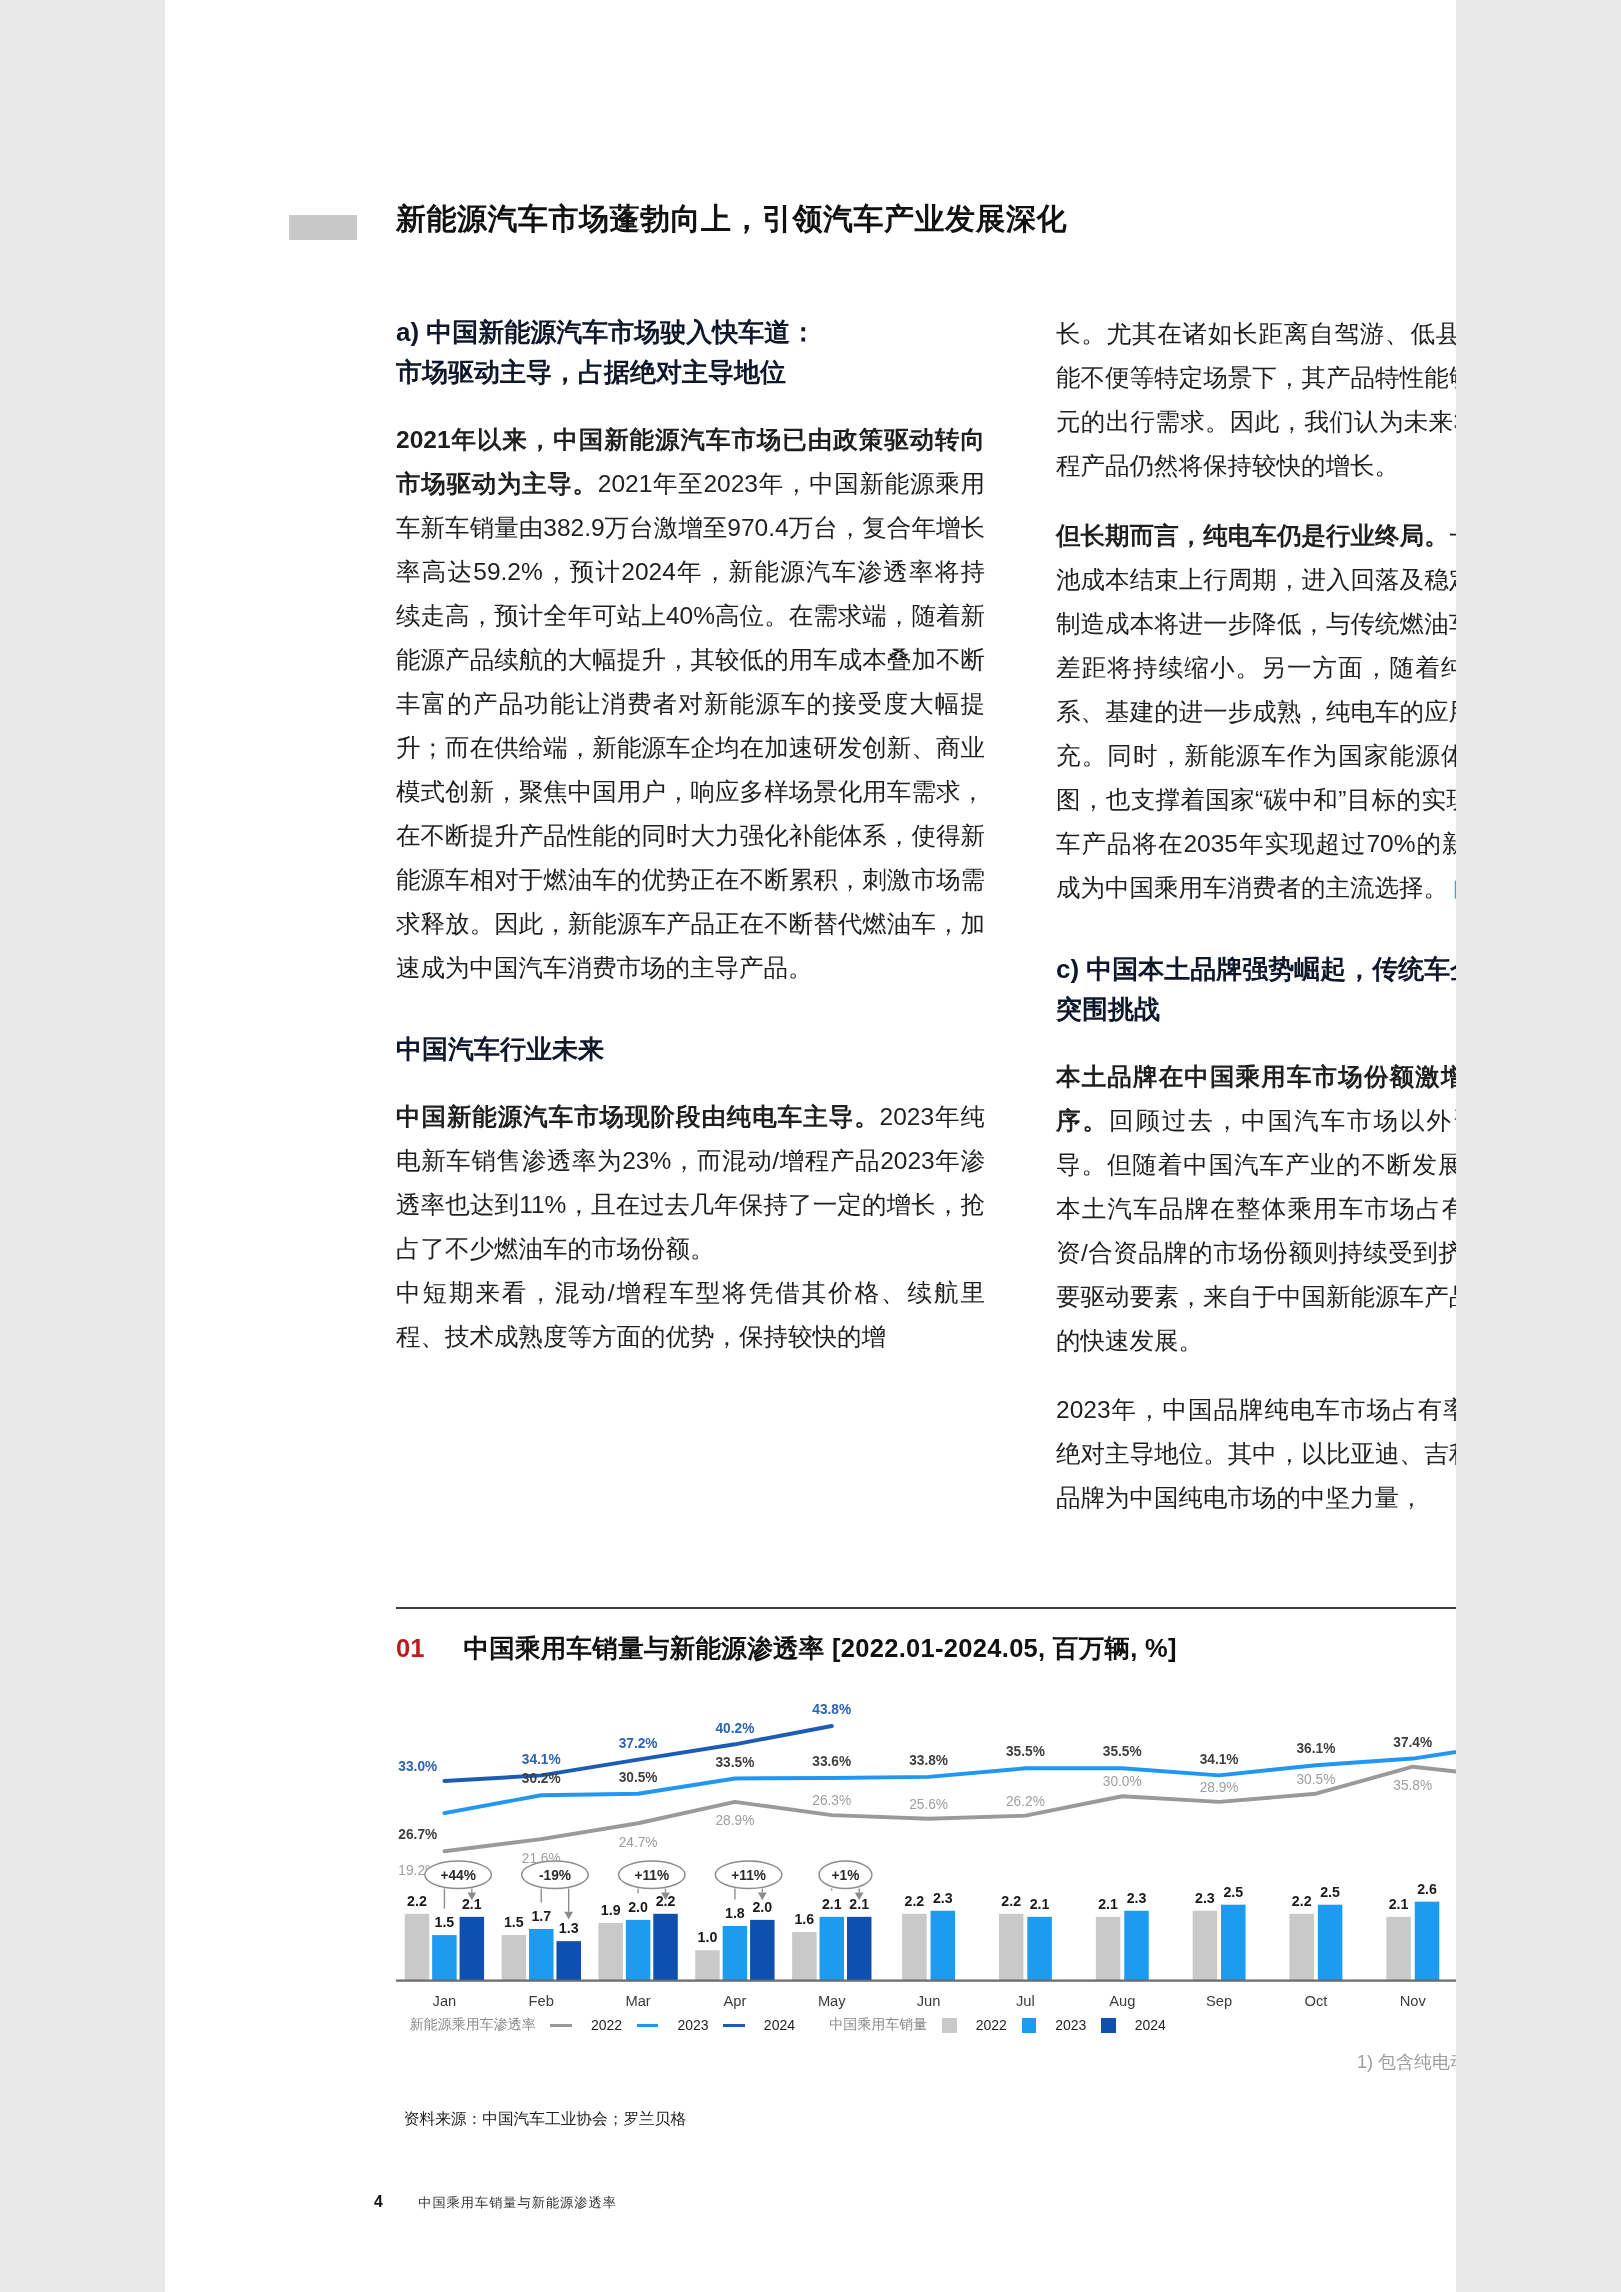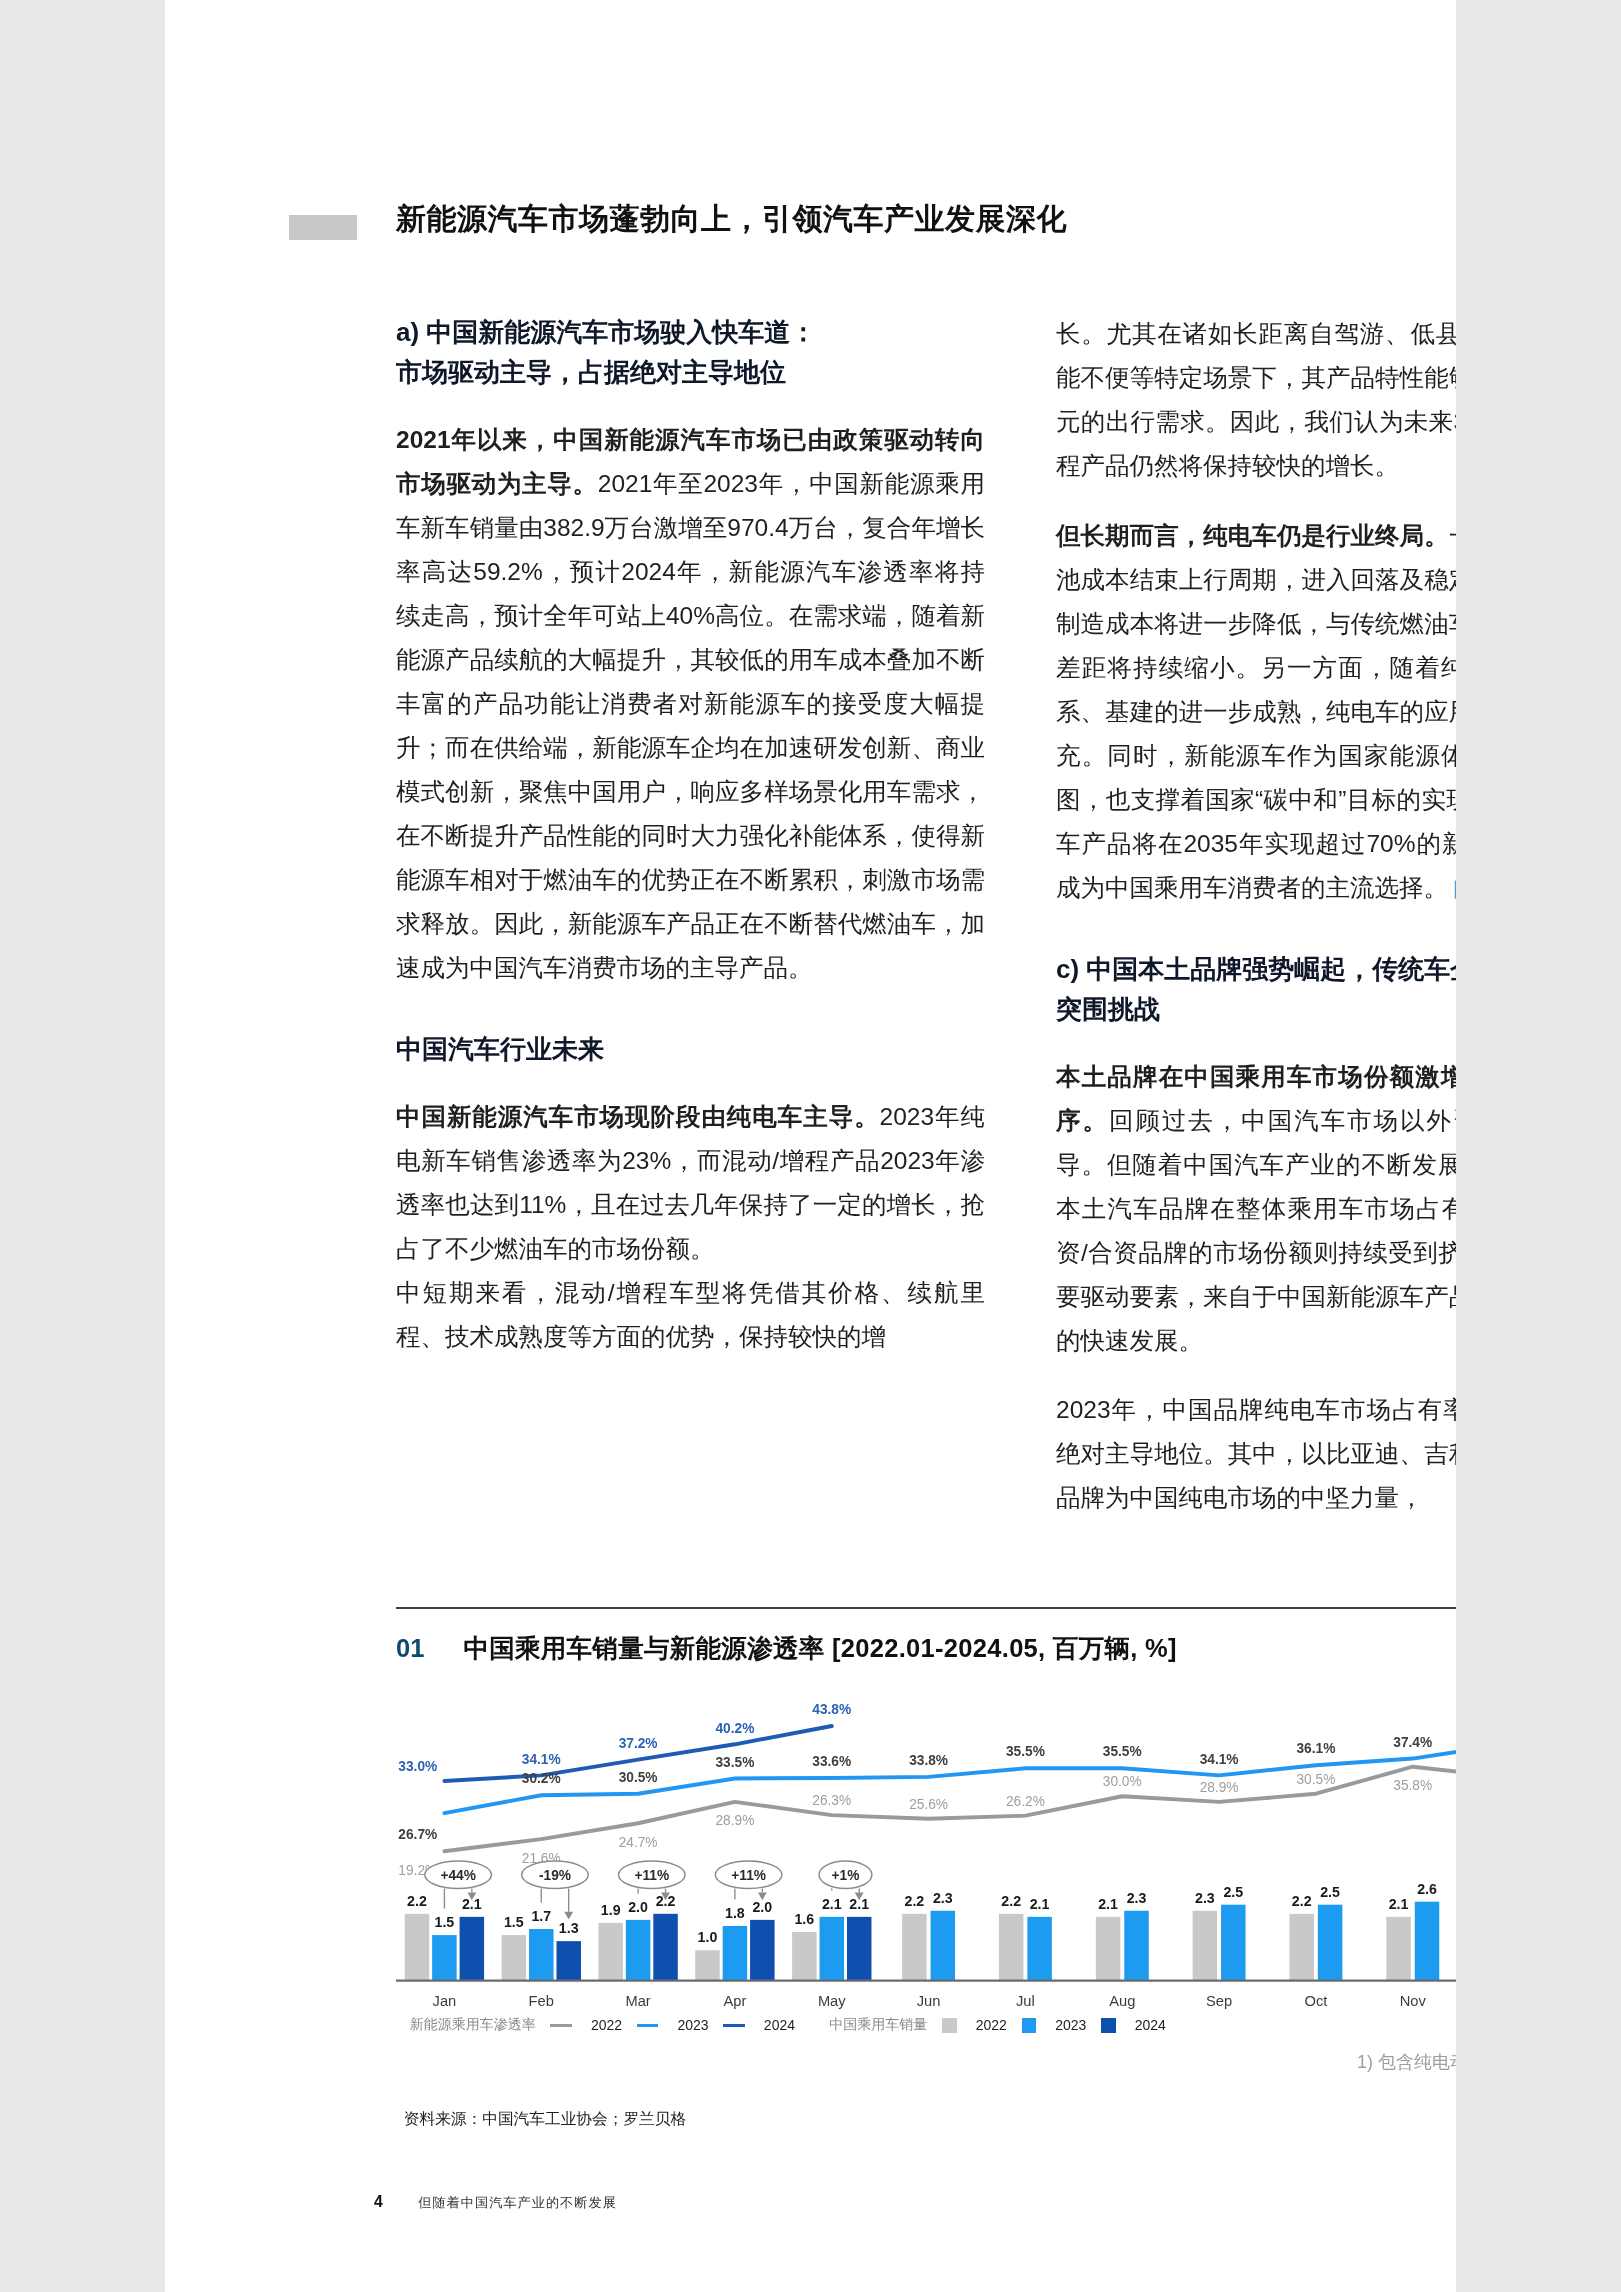--- a/index.html
+++ b/index.html
@@ -13,21 +13,21 @@
   .col h2:first-child{margin-top:0;}
   .col h2 span{display:block;}
   .col p{font-size:24.5px;line-height:44px;margin:0 0 25.5px;text-align:justify;}
   .col p.mb0{margin-bottom:0;}
   .col p.cont{margin-top:0;}
   .col strong{font-weight:bold;}
   .figref{color:#4d9bd6;font-weight:bold;white-space:nowrap;}
   .figure{position:absolute;left:231px;top:1607px;width:1162px;margin:0;}
   .rule{border-top:2px solid #3f3f3f;height:0;width:100%;}
   .fig-head{display:flex;gap:39px;align-items:baseline;margin-top:21.6px;}
-  .fig-num{color:#0c4a6e;font-weight:bold;font-size:25.5px;}
+  .fig-num{color:#b91c1c;font-weight:bold;font-size:25.5px;}
   .fig-title{color:#111;font-weight:bold;font-size:25.5px;letter-spacing:0.3px;}
   #chart{margin-top:3.9px;}
   #chart svg{display:block;}
   #chart text{font-family:"Liberation Sans","DejaVu Sans",sans-serif;}
   .legend{display:flex;align-items:center;gap:14.7px;font-size:14px;margin-top:2px;padding-left:13.7px;}
   .lg-label{color:#8a8a8a;}
   .lg-bars{margin-left:19.6px;}
   .lg-item{display:inline-flex;align-items:center;gap:19px;color:#1f1f1f;}
   .dash{width:21.6px;height:2.9px;display:inline-block;background:#888;}
   .sq{width:14.7px;height:14.7px;display:inline-block;background:#888;}
@@ -241,17 +241,17 @@
           <span>2024</span>
         </span>
     </div>
 
     <div class="footnote">1) 包含纯电动和插电混动</div>
     <div class="source">资料来源：中国汽车工业协会；罗兰贝格</div>
   </figure>
 
   <div class="footer">
     <span class="pg">4</span>
-    <span class="ft">但随着中国汽车产业的不断发展</span>
+    <span class="ft">中国乘用车销量与新能源渗透率</span>
   </div>
 
 </div>
 
 
 </body></html>

